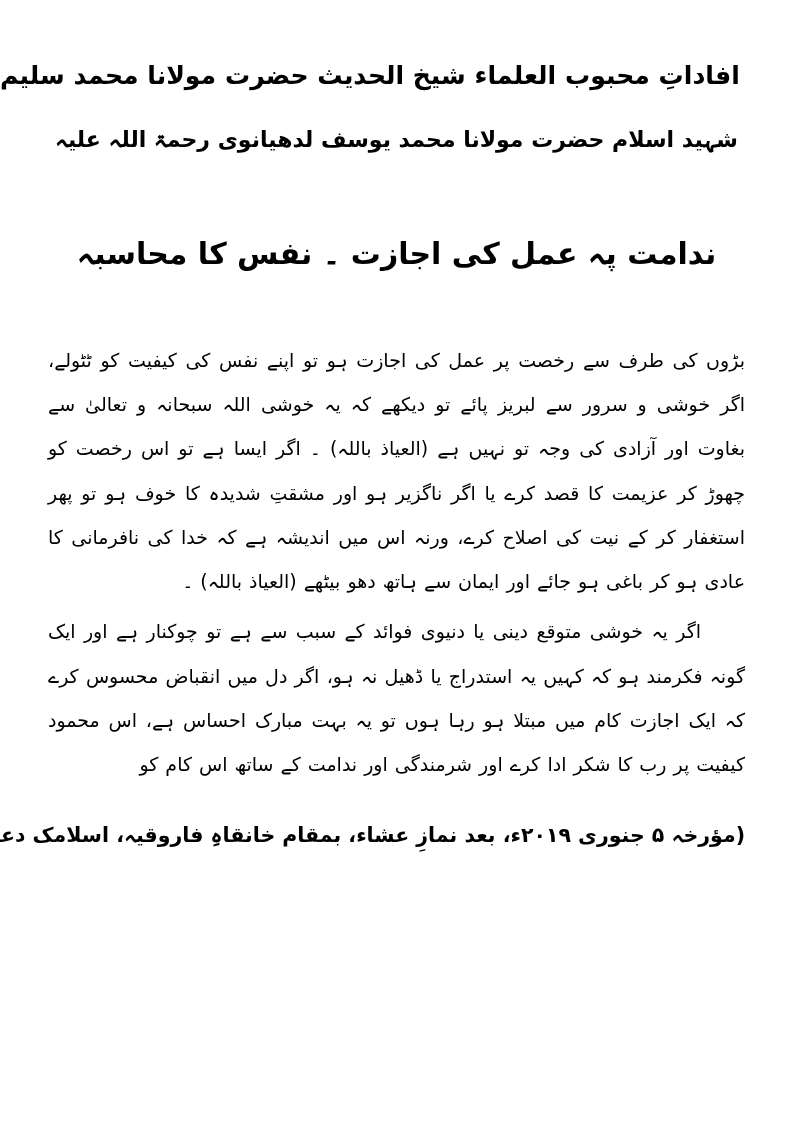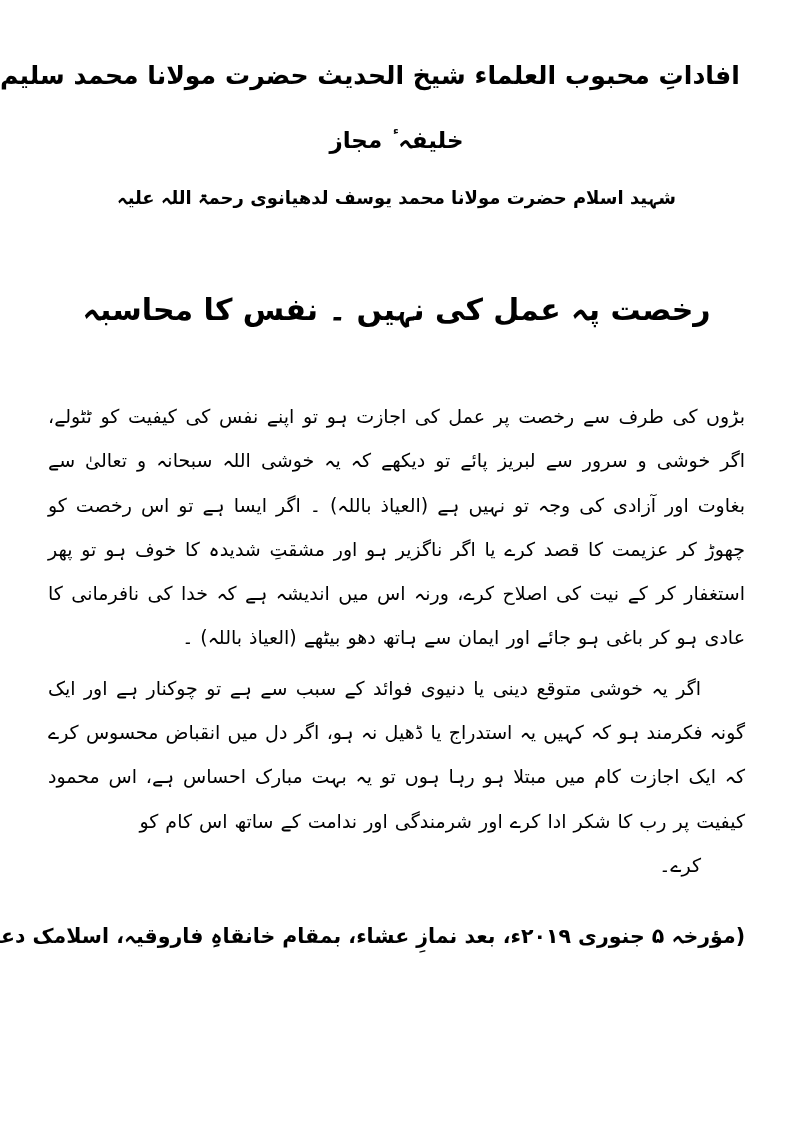--- a/index.html
+++ b/index.html
@@ -38,21 +38,21 @@
     transform: scaleX(0.985);
     transform-origin: center;
   }
   .hdr-line-2 {
     font-size: 23px;
     line-height: 1.6;
     font-weight: 700;
     margin: 26px 0 0 0;
   }
   .hdr-line-3 {
-    font-size: 18px;
+    font-size: 22px;
     line-height: 1.6;
     font-weight: 700;
     margin: 26px 0 0 0;
     white-space: nowrap;
   }
   
   .doc-title {
     text-align: center;
     font-size: 30px;
     font-weight: 700;
@@ -93,29 +93,28 @@
     margin: 0;
   }
 </style>
 </head>
 <body>
 
 <div class="page">
 
   <div class="header">
     <div class="hdr-line-1">افاداتِ محبوب العلماء شیخ الحدیث حضرت مولانا محمد سلیم دھورات عمت فیوضہم</div>
-    <div class="hdr-line-2">خلیفہ ٔ مجاز</div>
     <div class="hdr-line-3">شہید اسلام حضرت مولانا محمد یوسف لدھیانوی رحمۃ اللہ علیہ</div>
   </div>
 
-  <h1 class="doc-title">رخصت پہ عمل کی نہیں ۔ نفس کا محاسبہ</h1>
+  <h1 class="doc-title">ندامت پہ عمل کی اجازت ۔ نفس کا محاسبہ</h1>
 
   <div class="body-wrap">
     <p class="para">بڑوں کی طرف سے رخصت پر عمل کی اجازت ہو تو اپنے نفس کی کیفیت کو ٹٹولے، اگر خوشی و سرور سے لبریز پائے تو دیکھے کہ یہ خوشی اللہ سبحانہ و تعالیٰ سے بغاوت اور آزادی کی وجہ تو نہیں ہے (العیاذ باللہ) ۔ اگر ایسا ہے تو اس رخصت کو چھوڑ کر عزیمت کا قصد کرے یا اگر ناگزیر ہو اور مشقتِ شدیدہ کا خوف ہو تو پھر استغفار کر کے نیت کی اصلاح کرے، ورنہ اس میں اندیشہ ہے کہ خدا کی نافرمانی کا عادی ہو کر باغی ہو جائے اور ایمان سے ہاتھ دھو بیٹھے (العیاذ باللہ) ۔</p>
-    <p class="para indented"><span>اگر یہ خوشی متوقع دینی یا دنیوی فوائد کے سبب سے ہے تو چوکنار ہے اور ایک گونہ فکرمند ہو کہ کہیں یہ استدراج یا ڈھیل نہ ہو، اگر دل میں انقباض محسوس کرے کہ ایک اجازت کام میں مبتلا ہو رہا ہوں تو یہ بہت مبارک احساس ہے، اس محمود کیفیت پر رب کا شکر ادا کرے اور شرمندگی اور ندامت کے ساتھ اس کام کو</span><span class="tail">کرے۔</span></p>
+    <p class="para indented"><span>اگر یہ خوشی متوقع دینی یا دنیوی فوائد کے سبب سے ہے تو چوکنار ہے اور ایک گونہ فکرمند ہو کہ کہیں یہ استدراج یا ڈھیل نہ ہو، اگر دل میں انقباض محسوس کرے کہ ایک اجازت کام میں مبتلا ہو رہا ہوں تو یہ بہت مبارک احساس ہے، اس محمود کیفیت پر رب کا شکر ادا کرے اور شرمندگی اور ندامت کے ساتھ اس کام کو</span></p>
   </div>
 
   <div class="footer">
     <div class="foot-line">(مؤرخہ ۵ جنوری ۲۰۱۹ء، بعد نمازِ عشاء، بمقام خانقاہِ فاروقیہ، اسلامک دعوۃ اکیڈمی لیسٹر، برطانیہ)</div>
 
   </div>
 
 </div>
 
 </body></html>

